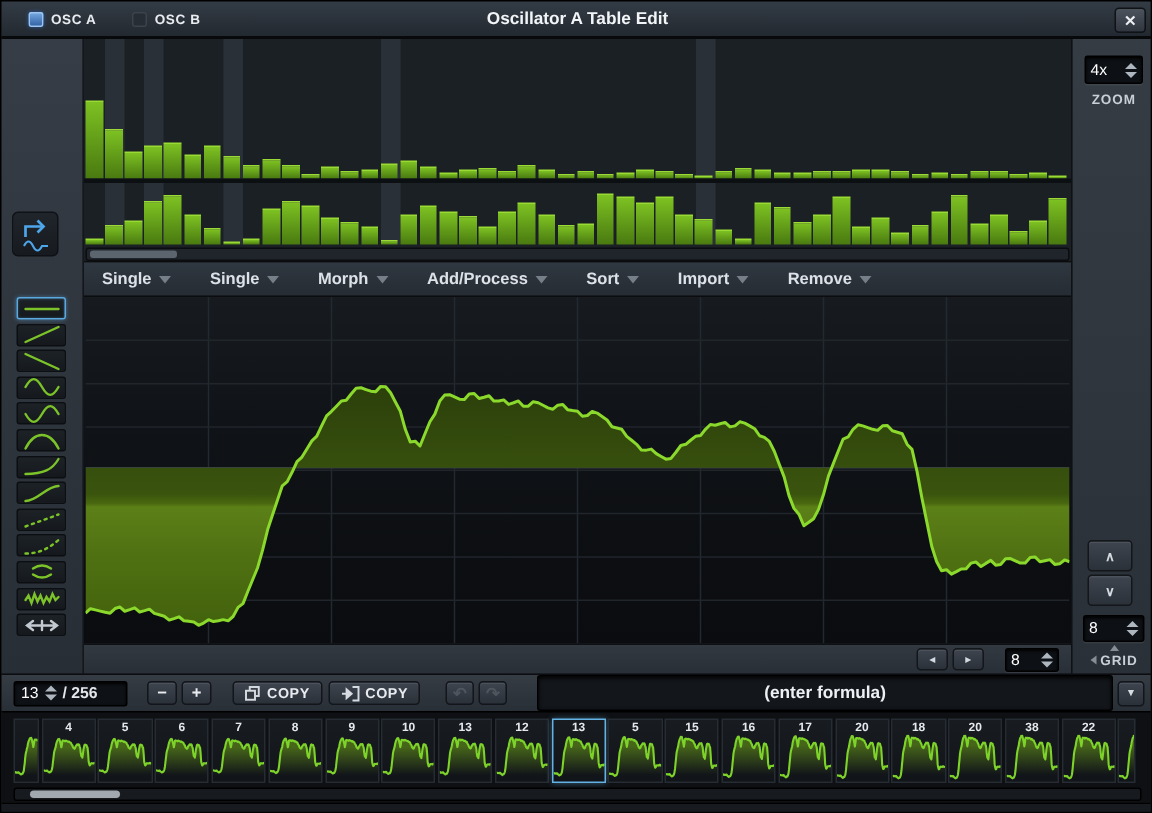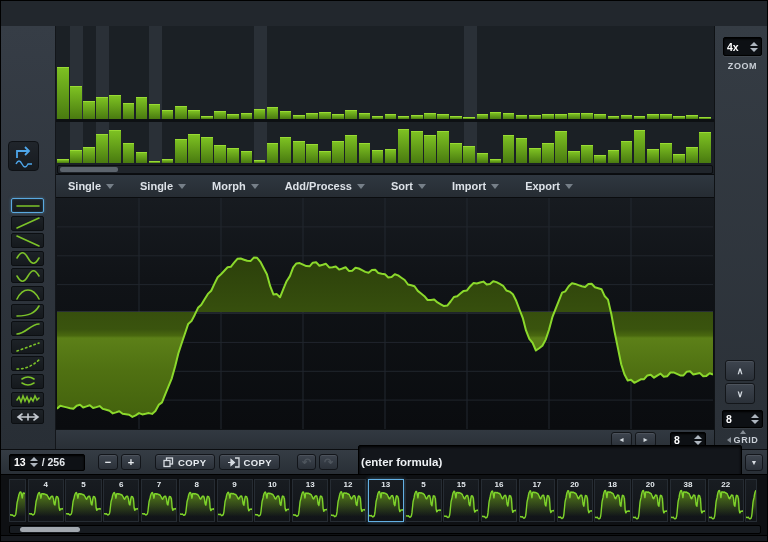--- a/index.html
+++ b/index.html
@@ -42,21 +42,21 @@
   .spec-bar{width:11.6px;margin-right:1.52px;background:linear-gradient(#7dc122,#497a10);border-top:1px solid #99da34;cursor:ns-resize;}
   .spec-divider{position:absolute;left:0;top:93px;width:658px;height:3px;background:#0d1013;}
   .spec-scroll{position:absolute;left:1px;top:139px;width:656px;height:9px;background:#20252b;border:1px solid #0b0d10;border-radius:2px;}
   .spec-scroll-thumb{position:absolute;left:2px;top:1px;width:58px;height:5px;background:#5c646d;border-radius:2px;cursor:ew-resize;}
 
   
   .right-panel{position:absolute;left:713px;top:25px;width:55px;height:423px;
     background:linear-gradient(#353c44,#2a3037);border-left:1px solid #0f1215;}
   .spin-box{background:#0d1014;border:1px solid #000;border-radius:2px;box-shadow:inset 0 1px 2px #000, 0 1px 0 rgba(255,255,255,.06);
     display:flex;align-items:center;justify-content:space-between;padding:0 3px;cursor:pointer;}
-  .spin-val{color:#fff;font-size:10.5px;font-weight:bold;}
+  .spin-val{color:#fff;font-size:10.5px;font-weight:normal;}
   .stepper{display:flex;flex-direction:column;gap:2px;align-items:center;}
   .tri-up{width:0;height:0;border-left:4px solid transparent;border-right:4px solid transparent;border-bottom:4px solid #aeb6bf;}
   .tri-down{width:0;height:0;border-left:4px solid transparent;border-right:4px solid transparent;border-top:4px solid #aeb6bf;}
   .zoom-spin{position:absolute;left:8px;top:11px;width:39px;height:19px;}
   .panel-label{color:#c9cfd6;font-size:9px;font-weight:bold;letter-spacing:.6px;}
   .zoom-label{position:absolute;left:0;top:35px;width:55px;text-align:center;}
   .nav-btn{background:linear-gradient(#3e454f,#2b3139);border:1px solid #13161a;border-radius:3px;
     color:#d4dae0;display:flex;align-items:center;justify-content:center;cursor:pointer;
     box-shadow:inset 0 1px 0 rgba(255,255,255,.08);}
   .btn-up{position:absolute;left:10px;top:334px;width:30px;height:21px;font-size:9px;font-weight:bold;}
@@ -100,22 +100,22 @@
     color:#e8ecf0;display:flex;align-items:center;justify-content:center;cursor:pointer;
     box-shadow:inset 0 1px 0 rgba(255,255,255,.08);font-weight:bold;}
   .btn-minus,.btn-plus{width:20px;font-size:11px;margin-left:3px;}
   .btn-minus{margin-left:13px;}
   .btn-copy,.btn-paste{padding:0 7px;font-size:9.5px;letter-spacing:.4px;gap:4px;}
   .btn-copy{margin-left:14px;}
   .btn-paste{margin-left:4px;}
   .btn-undo,.btn-redo{width:19px;font-size:11px;color:#4e555d;}
   .btn-undo{margin-left:17px;}
   .btn-redo{margin-left:3px;}
-  .formula{flex:1;height:34px;margin-left:20px;background:#13161b;border:1px solid #000;border-radius:2px;
-    box-shadow:inset 0 1px 3px #000;color:#eef1f4;font-size:11.5px;font-weight:bold;
+  .formula{flex:1;height:24px;margin-left:20px;background:#13161b;border:1px solid #000;border-radius:2px;
+    box-shadow:inset 0 1px 3px #000;color:#eef1f4;text-align:center;font-size:11.5px;font-weight:bold;
     font-family:"Liberation Sans",sans-serif;}
   .formula::placeholder{color:#eef1f4;opacity:1;}
   .btn-dropdown{width:18px;height:17px;margin-left:3px;font-size:7px;color:#d7dce2;}
 
   
   .thumbstrip{position:absolute;left:0;top:473px;width:768px;height:61px;background:#0e1013;border-top:1px solid #000;}
   .frames{position:absolute;left:8px;top:4px;height:43px;display:flex;}
   .frame{position:relative;width:36.2px;height:43px;margin-right:1.6px;flex:none;
     background:linear-gradient(#181c21,#111418);border:1px solid #262c33;cursor:pointer;overflow:hidden;}
   .frame.partial-l{width:17px;}
@@ -125,20 +125,34 @@
   .frame svg{position:absolute;left:0;bottom:0;}
   .thumb-scroll{position:absolute;left:8px;top:50px;width:752px;height:9px;background:#171b20;border:1px solid #000;border-radius:2px;}
   .thumb-scroll-handle{position:absolute;left:10px;top:1px;width:60px;height:5px;background:#a2a8af;border-radius:3px;cursor:ew-resize;}
   .bottom-edge{position:absolute;left:0;top:534px;width:768px;height:8px;background:#171a1f;border-top:1px solid #000;}
 </style>
 </head>
 <body>
 
 <div class="window">
 
+  <div class="titlebar">
+    <div class="osc-toggle">
+      <span class="osc-icon on"></span>
+      <span class="osc-label">OSC A</span>
+    </div>
+    <div class="osc-toggle">
+      <span class="osc-icon off"></span>
+      <span class="osc-label">OSC B</span>
+    </div>
+    <div class="win-title">Oscillator A Table Edit</div>
+    <div class="close-btn">
+      <span>✕</span>
+    </div>
+  </div>
 
   <div class="left-panel">
     <div class="apply-btn">
       <svg width="26" height="26" viewBox="0 0 26 26">
         <path d="M6 15 V8 H17" fill="none" stroke="#4ea6ea" stroke-width="1.8"></path>
         <path d="M14 4 L18 8 L14 12" fill="none" stroke="#4ea6ea" stroke-width="1.8"></path>
         <path d="M5 21 C7 17,9 17,11 21 S15 25,17 21 L21 21" fill="none" stroke="#4ea6ea" stroke-width="1.4"></path>
       </svg>
     </div>
     <div class="tools">
@@ -379,21 +393,21 @@
       </div>
       <div class="menu-item">
         <span class="lbl">Sort</span>
         <span class="menu-caret"></span>
       </div>
       <div class="menu-item">
         <span class="lbl">Import</span>
         <span class="menu-caret"></span>
       </div>
       <div class="menu-item">
-        <span class="lbl">Export</span>
+        <span class="lbl">Remove</span>
         <span class="menu-caret"></span>
       </div>
     </div>
 
   <div class="editor">
     <svg id="waveSvg" width="656" height="231" viewBox="0 0 656 231">
         <defs>
           <linearGradient id="fillG" x1="0" y1="0" x2="0" y2="1">
             <stop offset="0" stop-color="#2c400b"></stop>
             <stop offset="0.45" stop-color="#3a540e"></stop>

